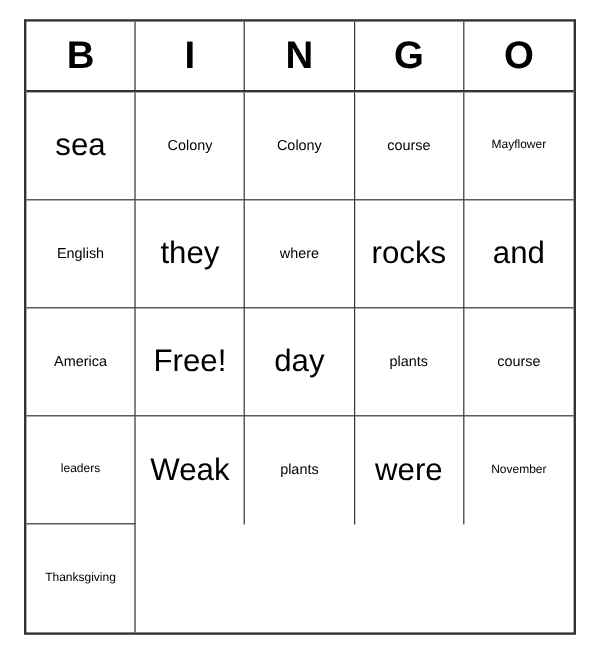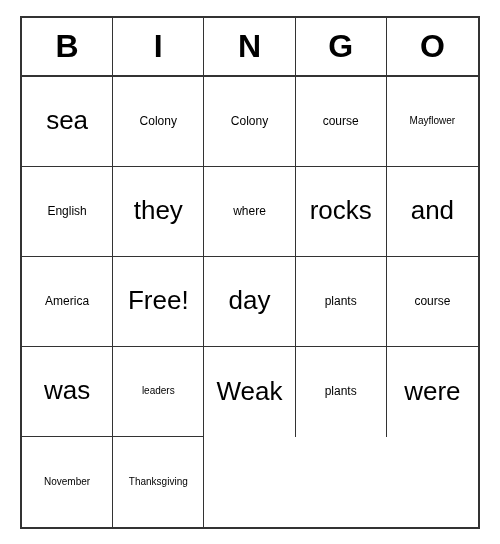--- a/index.html
+++ b/index.html
@@ -134,23 +134,20 @@
       <div class="bingo-cell">
         <span class="cell-text large">day</span>
       </div>
       <div class="bingo-cell">
         <span class="cell-text medium">plants</span>
       </div>
       <div class="bingo-cell">
         <span class="cell-text medium">course</span>
       </div>
       <div class="bingo-cell">
-        <span class="cell-text large">was</span>
-      </div>
-      <div class="bingo-cell">
         <span class="cell-text small">leaders</span>
       </div>
       <div class="bingo-cell">
         <span class="cell-text large">Weak</span>
       </div>
       <div class="bingo-cell">
         <span class="cell-text medium">plants</span>
       </div>
       <div class="bingo-cell">
         <span class="cell-text large">were</span>

